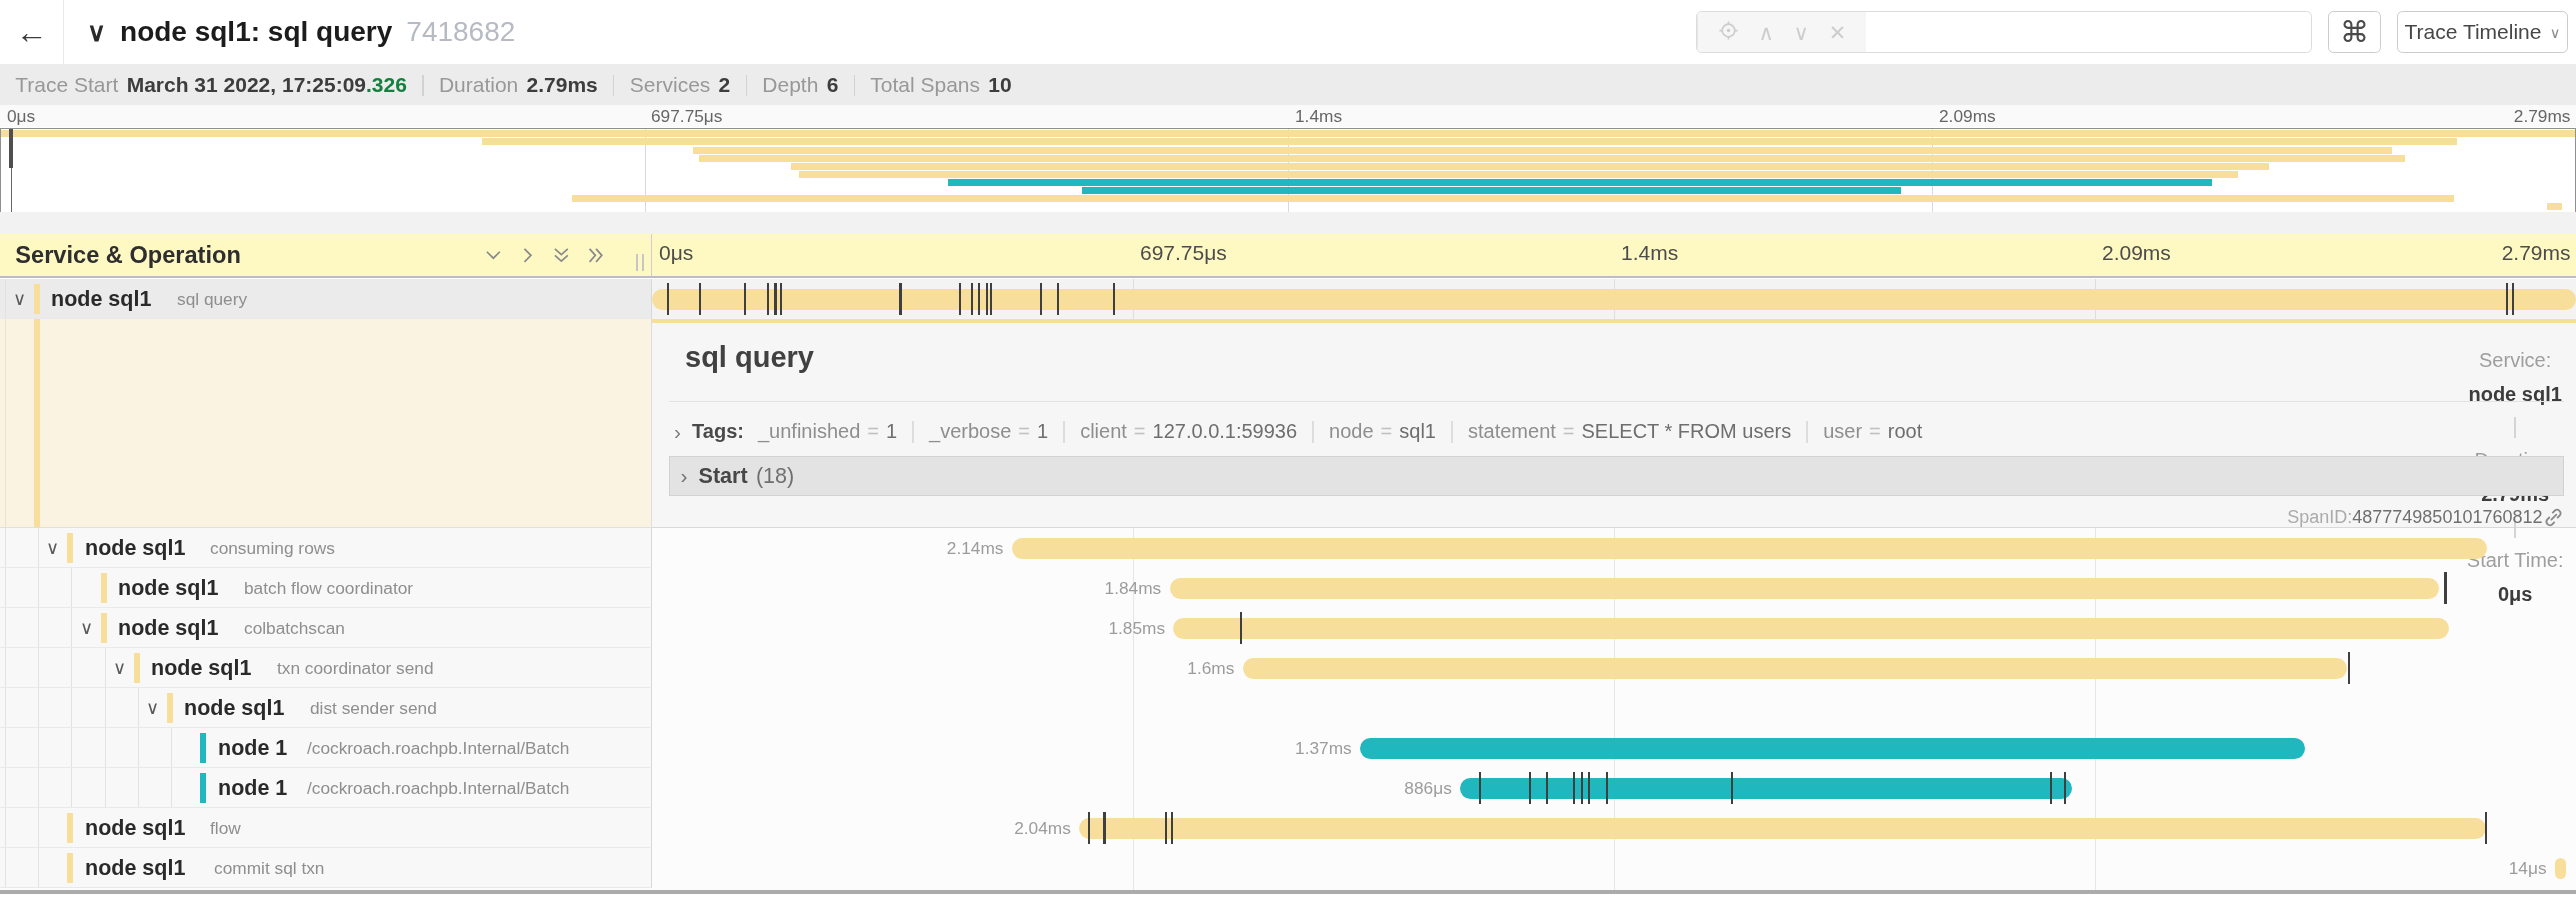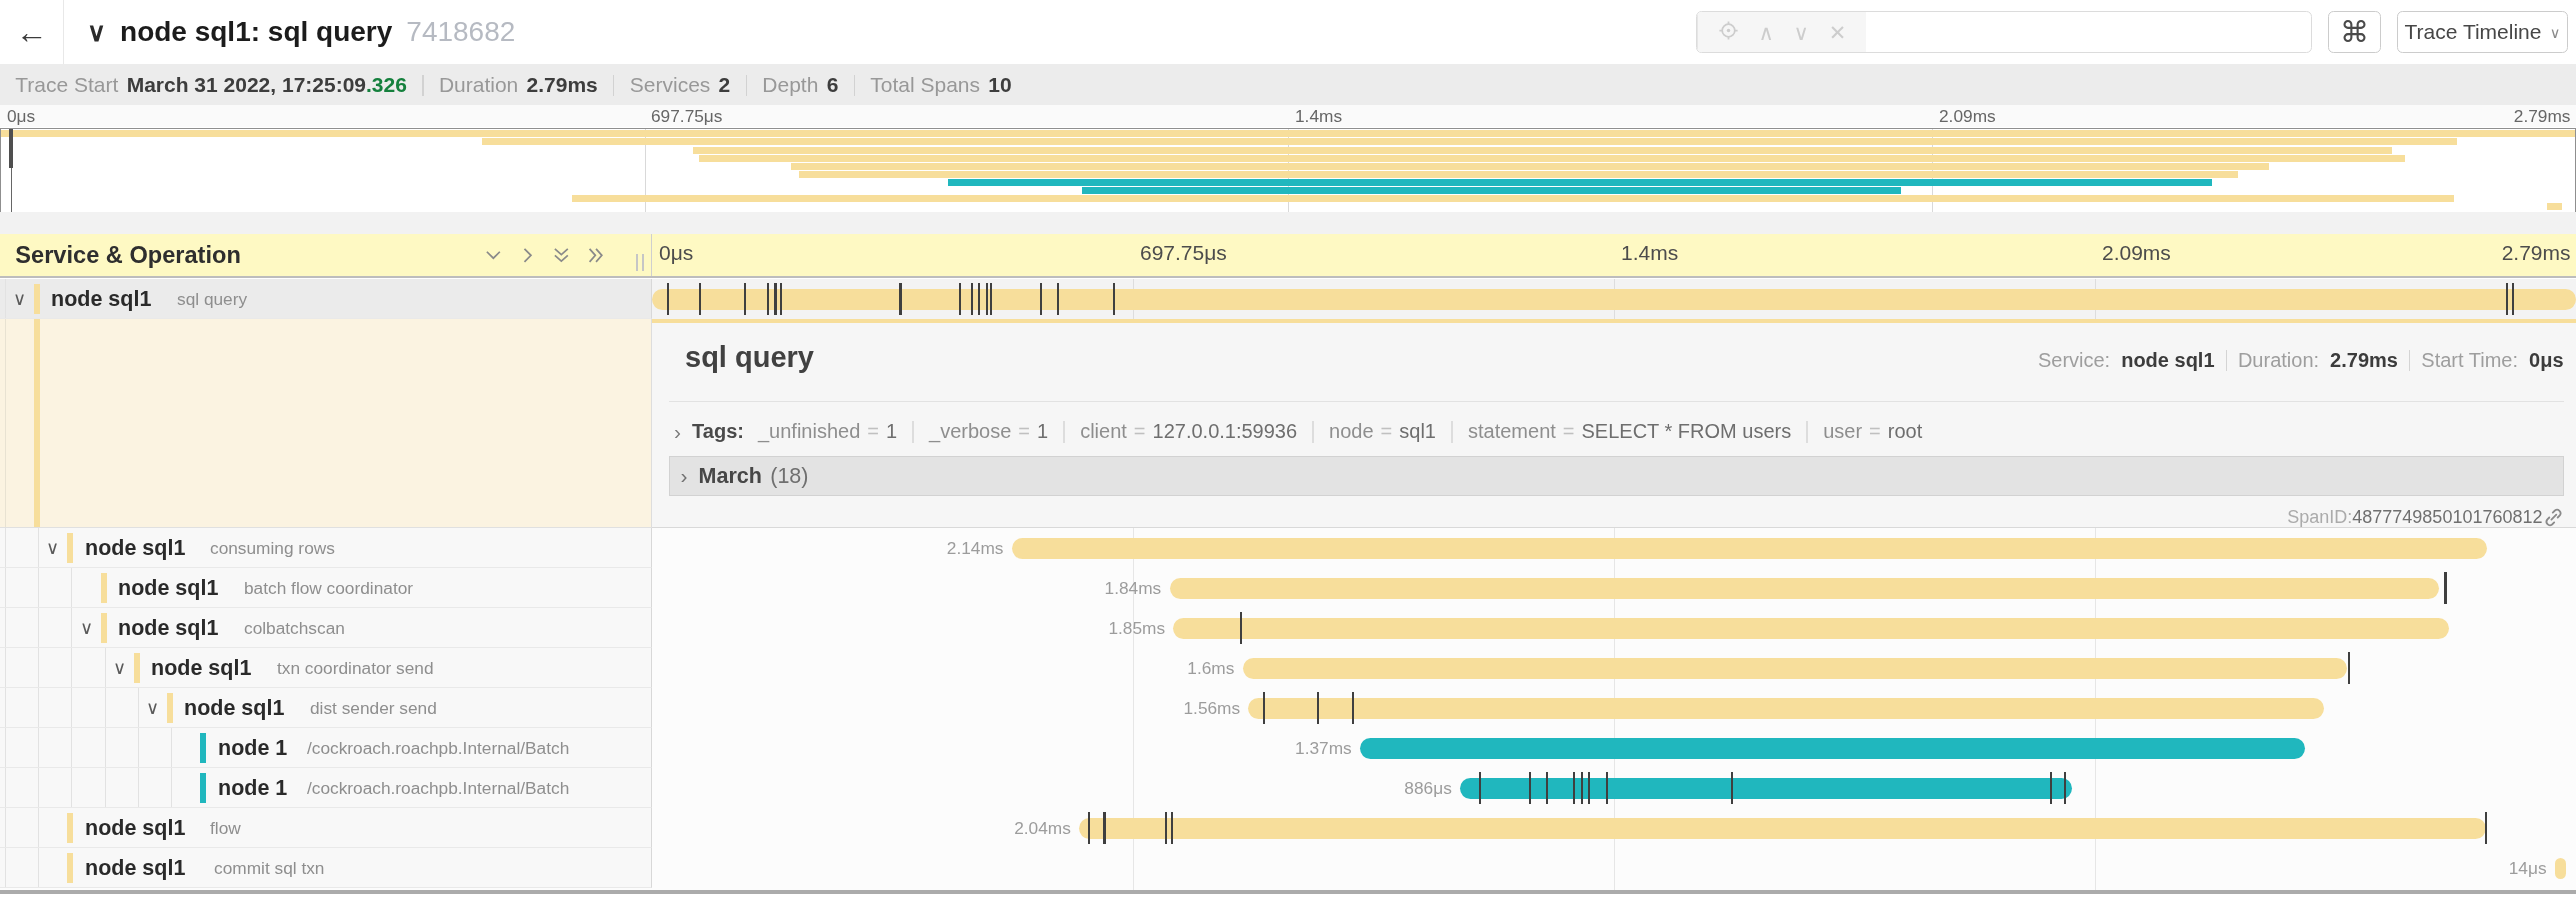--- a/index.html
+++ b/index.html
@@ -83,21 +83,21 @@
 
   
   #detail { position:relative; width:100%; height:209px; display:flex; }
   #detail-left { position:relative; width:652px; height:100%; background:#fbf3e1; border-right:1.4px solid #ddd;
                  border-bottom:0.7px solid #e0e0e0; }
   #detail-left .guide { background:#e8e2d2; }
   #detail-colorbar { position:absolute; left:34px; top:0; width:6.2px; height:100%; }
   #detail-body { position:relative; flex:1; height:100%; background:#f6f6f6; border-top:4.2px solid #f7de9b;
                  border-bottom:0.7px solid #d9d9d9; }
   #detail-title { position:absolute; left:33px; top:18px; font-size:29px; font-weight:700; color:#414141; }
-  #detail-meta { position:absolute; right:12.5px; top:26px; display:flex; align-items:center; gap:11px; font-size:20px; }
+  #detail-meta { position:absolute; right:12.5px; top:26px; display:flex; align-items:center; gap:11px; font-size:20px;flex-direction:column; }
   #detail-meta .dm-label { color:#9e9e9e; }
   #detail-meta .dm-value { color:#3c3c3c; font-weight:700; }
   #detail-meta .dm-div { width:1.4px; height:21px; background:#d4d4d4; }
   #detail-hr { position:absolute; left:16.6px; right:12.5px; top:78px; height:1.4px; background:#e2e2e2; }
   #tags-row { position:absolute; left:16.6px; right:12.5px; top:89px; height:39px; display:flex; align-items:center; font-size:20px; }
   #tags-chevron { color:#7b7b7b; font-size:21px; margin:0 11px 0 5.5px; cursor:pointer; }
   #tags-label { font-weight:700; color:#4a4a4a; margin-right:14px; }
   .tag-item { display:flex; align-items:center; }
   .tag-key { color:#8e8e8e; }
   .tag-eq { color:#c0c0c0; margin:0 7px; }
@@ -319,21 +319,21 @@
               <span class="tag-div"></span>
               <span class="tag-item">
                 <span class="tag-key">user</span>
                 <span class="tag-eq">=</span>
                 <span class="tag-val">root</span>
               </span>
             </span>
         </div>
         <div id="logs-row">
           <span id="logs-chevron">›</span>
-          <span id="logs-label">March</span>
+          <span id="logs-label">Start</span>
           <span id="logs-count">(18)</span>
         </div>
         <div id="spanid-row">
           <span id="spanid-label">SpanID:</span>
           <span id="spanid-value">4877749850101760812</span>
           <span id="spanid-link">
             <svg width="21" height="21" viewBox="0 0 30 30" fill="none" stroke="#8a8a8a" stroke-width="2.6" stroke-linecap="round">
               <path d="M12 18 L19 11"></path>
               <path d="M14 8 l3-3 a5 5 0 0 1 7 7 l-3 3"></path>
               <path d="M16 22 l-3 3 a5 5 0 0 1 -7-7 l3-3"></path>
@@ -408,27 +408,20 @@
         <div class="tree-cell">
           <div class="guide" style="left: 4.9px;"></div>
           <div class="guide" style="left: 38px;"></div>
           <div class="guide" style="left: 71px;"></div>
           <div class="guide" style="left: 105px;"></div>
           <div class="guide" style="left: 138px;"></div>
           <span class="tree-chevron" style="left: 146px;">∨</span>
           <div class="svc-color-bar" style="left: 167px; background: rgb(247, 222, 155);"></div>
           <span class="svc-name" style="left: 184px;">node sql1</span>
           <span class="op-name" style="left: 310px;">dist sender send</span>
-        </div>
-        <div class="tl-cell">
-          <div class="span-bar" style="left: 31%; width: 55.9%; background: rgb(247, 222, 155);"></div>
-          <div class="span-tick" style="left: calc(31.8% - 0.7px);"></div>
-          <div class="span-tick" style="left: calc(34.6% - 0.7px);"></div>
-          <div class="span-tick" style="left: calc(36.4% - 0.7px);"></div>
-          <span class="dur-label" style="right: calc(69% + 8.3px);">1.56ms</span>
         </div>
       </div>
       <div class="row">
         <div class="tree-cell">
           <div class="guide" style="left: 4.9px;"></div>
           <div class="guide" style="left: 38px;"></div>
           <div class="guide" style="left: 71px;"></div>
           <div class="guide" style="left: 105px;"></div>
           <div class="guide" style="left: 138px;"></div>
           <div class="guide" style="left: 171px;"></div>

